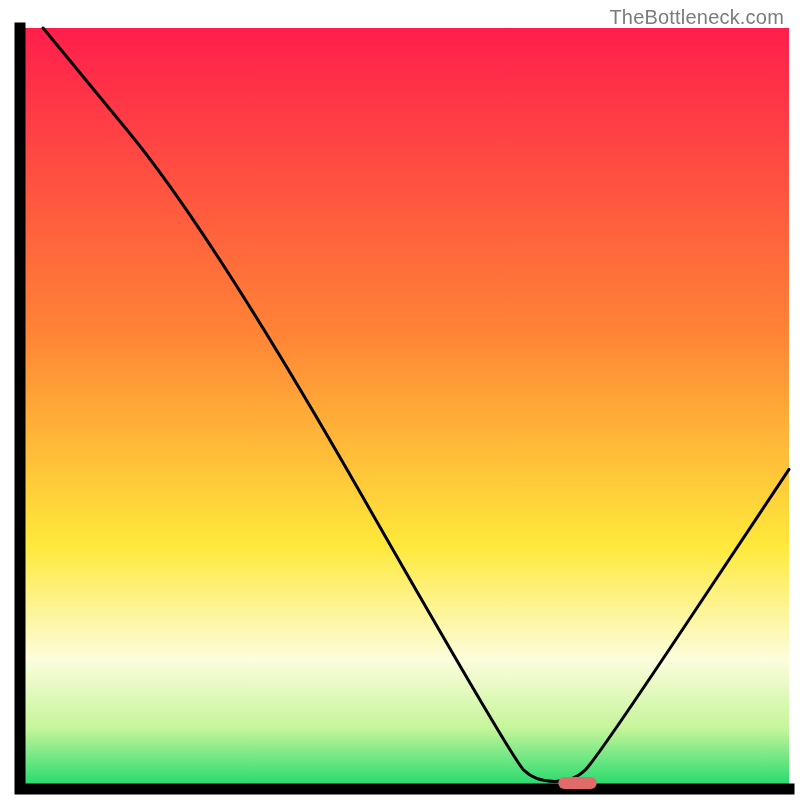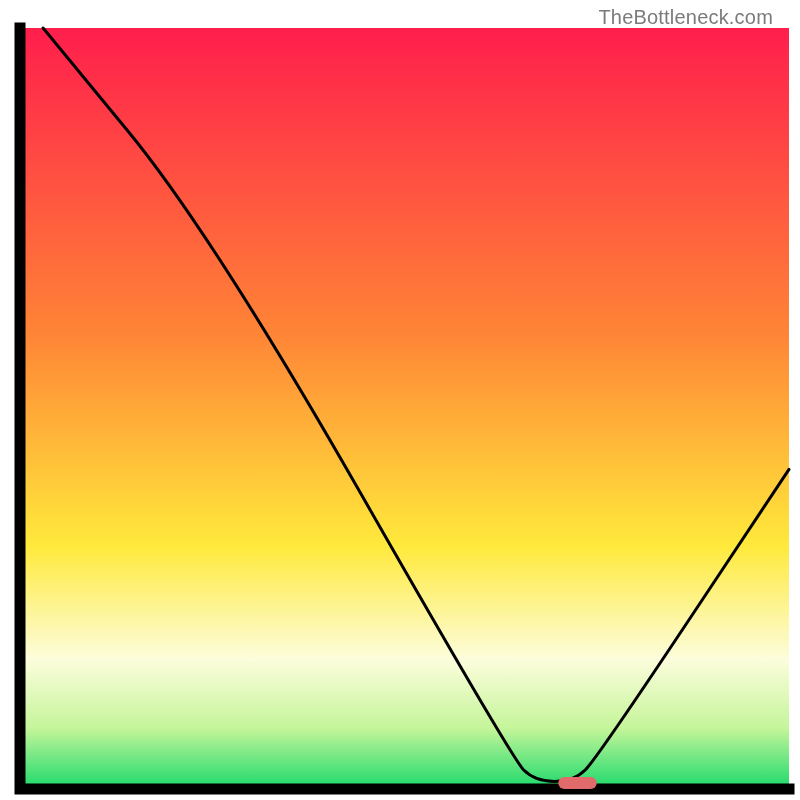--- a/index.html
+++ b/index.html
@@ -11,21 +11,21 @@
     font-family: Arial, Helvetica, sans-serif;
   }
   .chart-container {
     position: relative;
     width: 800px;
     height: 800px;
   }
   .watermark {
     position: absolute;
     top: 6px;
-    right: 27px;
+    right: 16px;
     color: #7b7b7b;
     font-size: 20px;
     font-weight: 500;
     z-index: 6;
     letter-spacing: 0.2px;
   }
   svg {
     display: block;
   }
 </style>

